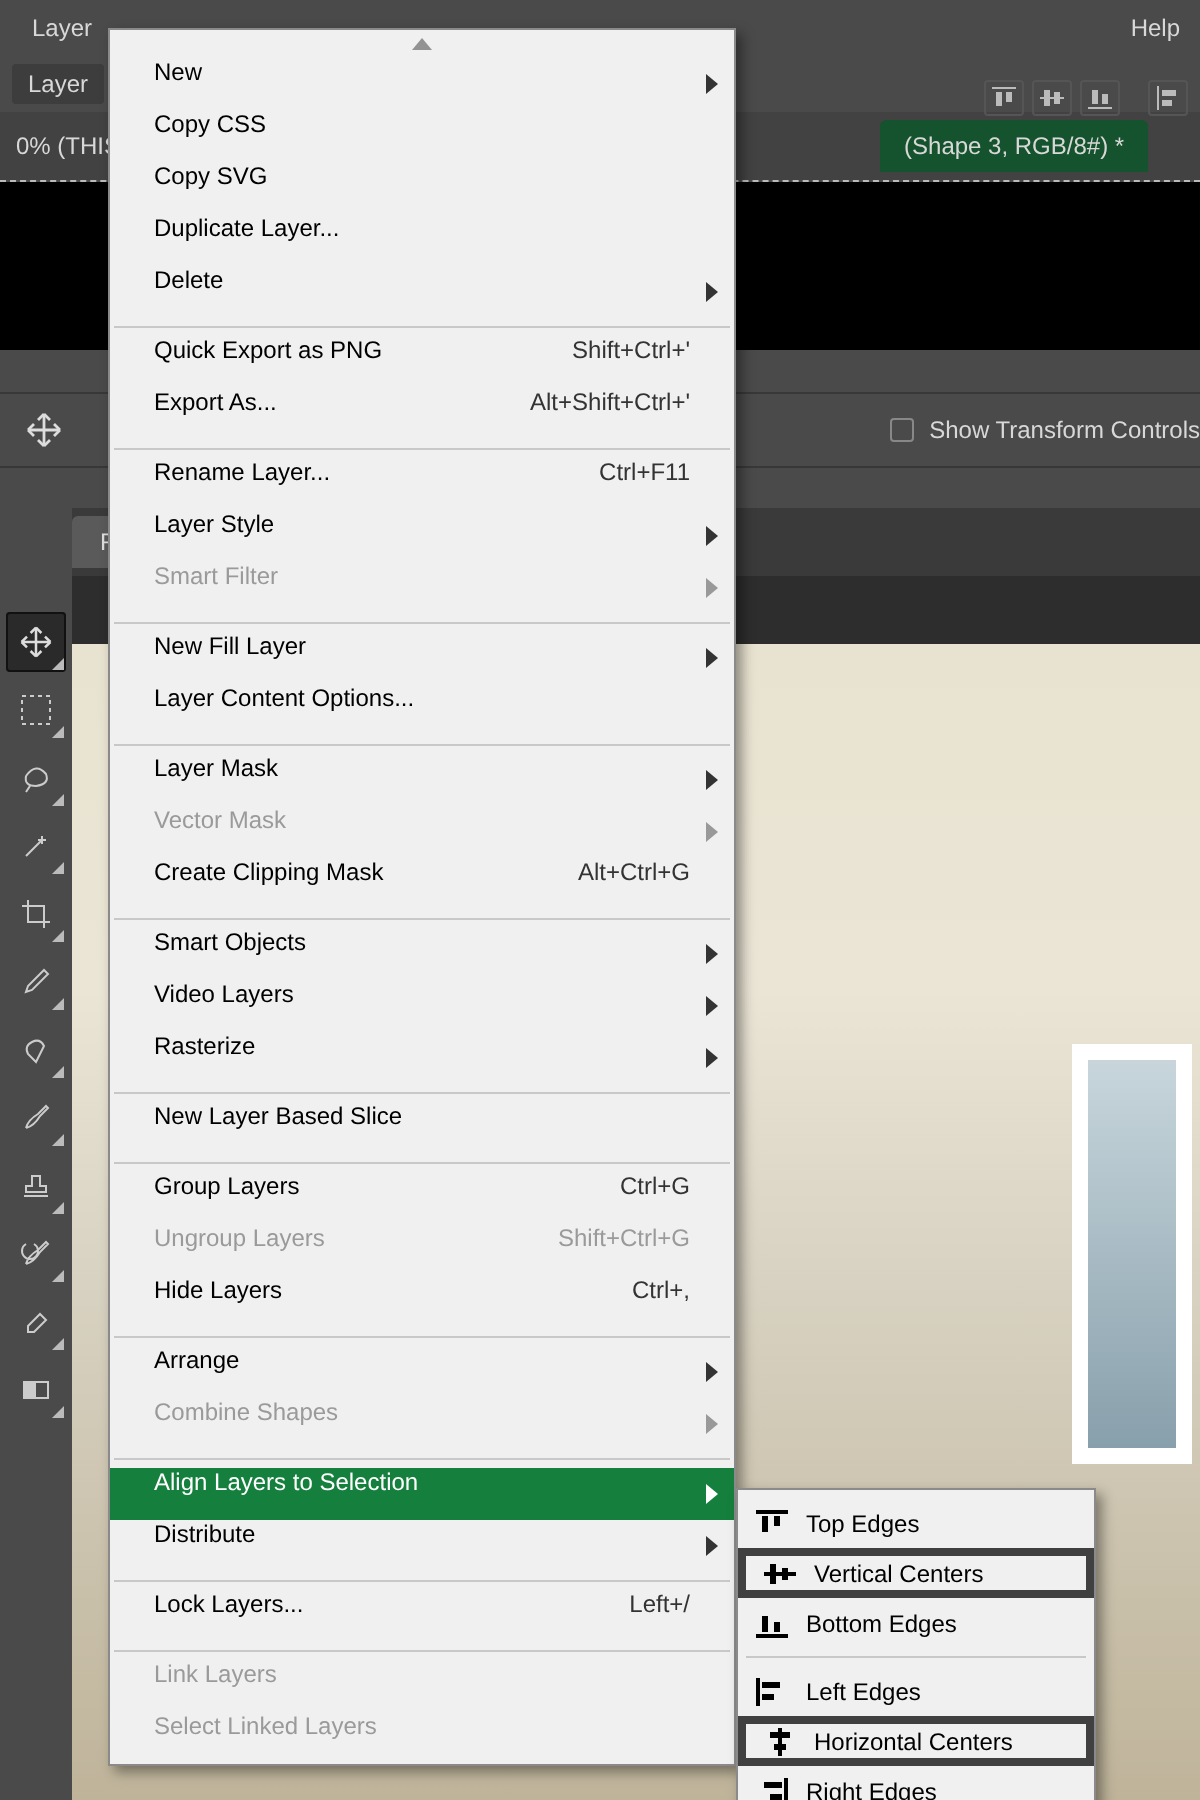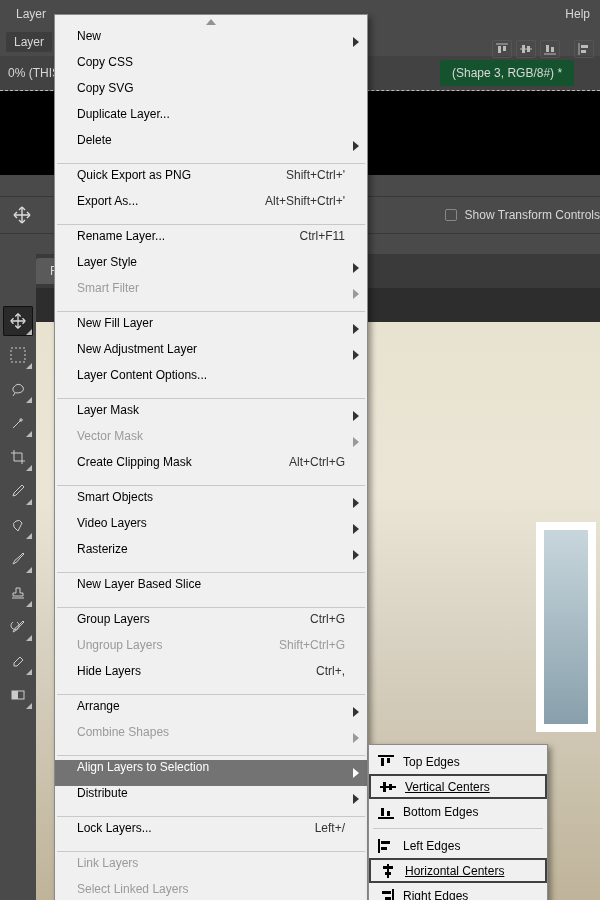--- a/index.html
+++ b/index.html
@@ -51,32 +51,32 @@
   .winleft{position:absolute;left:30px;top:130px;width:100px;height:260px;background:linear-gradient(180deg,#d6e4ea,#b0c4ce);border:6px solid #fff;box-shadow:0 0 0 3px #e6e0d2;}
   .curtain{position:absolute;left:138px;top:110px;width:80px;height:300px;background:linear-gradient(90deg,#efe9d7,#f8f3e4,#efe9d7);border-radius:3px;}
   .winright{position:absolute;right:4px;top:200px;width:60px;height:210px;background:linear-gradient(180deg,#c8d6dc,#88a0ac);border:8px solid #fff;}
 
   
   .menu { position:absolute; left:54px; top:14px; width:314px; background:#f0f0f0; border:1px solid #8a8a8a; box-shadow:3px 3px 6px rgba(0,0,0,0.4); color:#000; }
   .menu-arrowtop{height:14px;display:flex;align-items:center;justify-content:center;}
   .menu-arrowtop svg{opacity:.6;}
   .mi { display:flex; height:26px; padding:0 22px 0 22px; position:relative;}
   .mi.disabled { color:#9a9a9a; }
-  .mi.hl { background:#737373; color:#fff;}
+  .mi.hl { background:#15803d; color:#fff;}
   .mi .lbl { flex:1; white-space:nowrap;}
   .mi .shc { color:#333; font-size:12px;}
   .mi.disabled .shc{color:#9a9a9a;}
   .mi .sub { position:absolute; right:8px; top:50%; transform:translateY(-50%);}
   .sep { height:1px; background:#c8c8c8; margin:4px 2px;}
 
   
   .submenu { position:absolute; left:368px; top:744px; width:180px; background:#f0f0f0; border:1px solid #8a8a8a; box-shadow:3px 3px 6px rgba(0,0,0,0.4); color:#000; padding:4px 0;}
   .smi { display:flex; align-items:center; gap:8px; height:25px; padding:0 10px 0 8px;}
   .smi .ico { width:18px; height:18px; display:flex;align-items:center;justify-content:center;}
-  .highlightbox { border:2px solid #404040;text-decoration:underline; }
+  .highlightbox { border:4px solid #404040; }
   .smsep{height:1px;background:#c8c8c8;margin:4px 4px;}
 
   
   .aligncluster{position:absolute;right:6px;top:40px;display:flex;gap:4px;color:#bbb;}
   .alignbtn{width:20px;height:18px;border:1px solid #555;display:flex;align-items:center;justify-content:center;border-radius:2px;}
 
 </style>
 </head>
 <body>
 
@@ -290,28 +290,20 @@
   <div class="sep"></div>
   <div class="mi">
       <span class="lbl">New Fill Layer</span>
       <span class="sub">
         <svg width="6" height="10">
           <path d="M0 0 L6 5 L0 10 Z" fill="#333"></path>
         </svg>
       </span>
     </div>
   <div class="mi">
-      <span class="lbl">New Adjustment Layer</span>
-      <span class="sub">
-        <svg width="6" height="10">
-          <path d="M0 0 L6 5 L0 10 Z" fill="#333"></path>
-        </svg>
-      </span>
-    </div>
-  <div class="mi">
       <span class="lbl">Layer Content Options...</span>
     </div>
   <div class="sep"></div>
   <div class="mi">
       <span class="lbl">Layer Mask</span>
       <span class="sub">
         <svg width="6" height="10">
           <path d="M0 0 L6 5 L0 10 Z" fill="#333"></path>
         </svg>
       </span>

